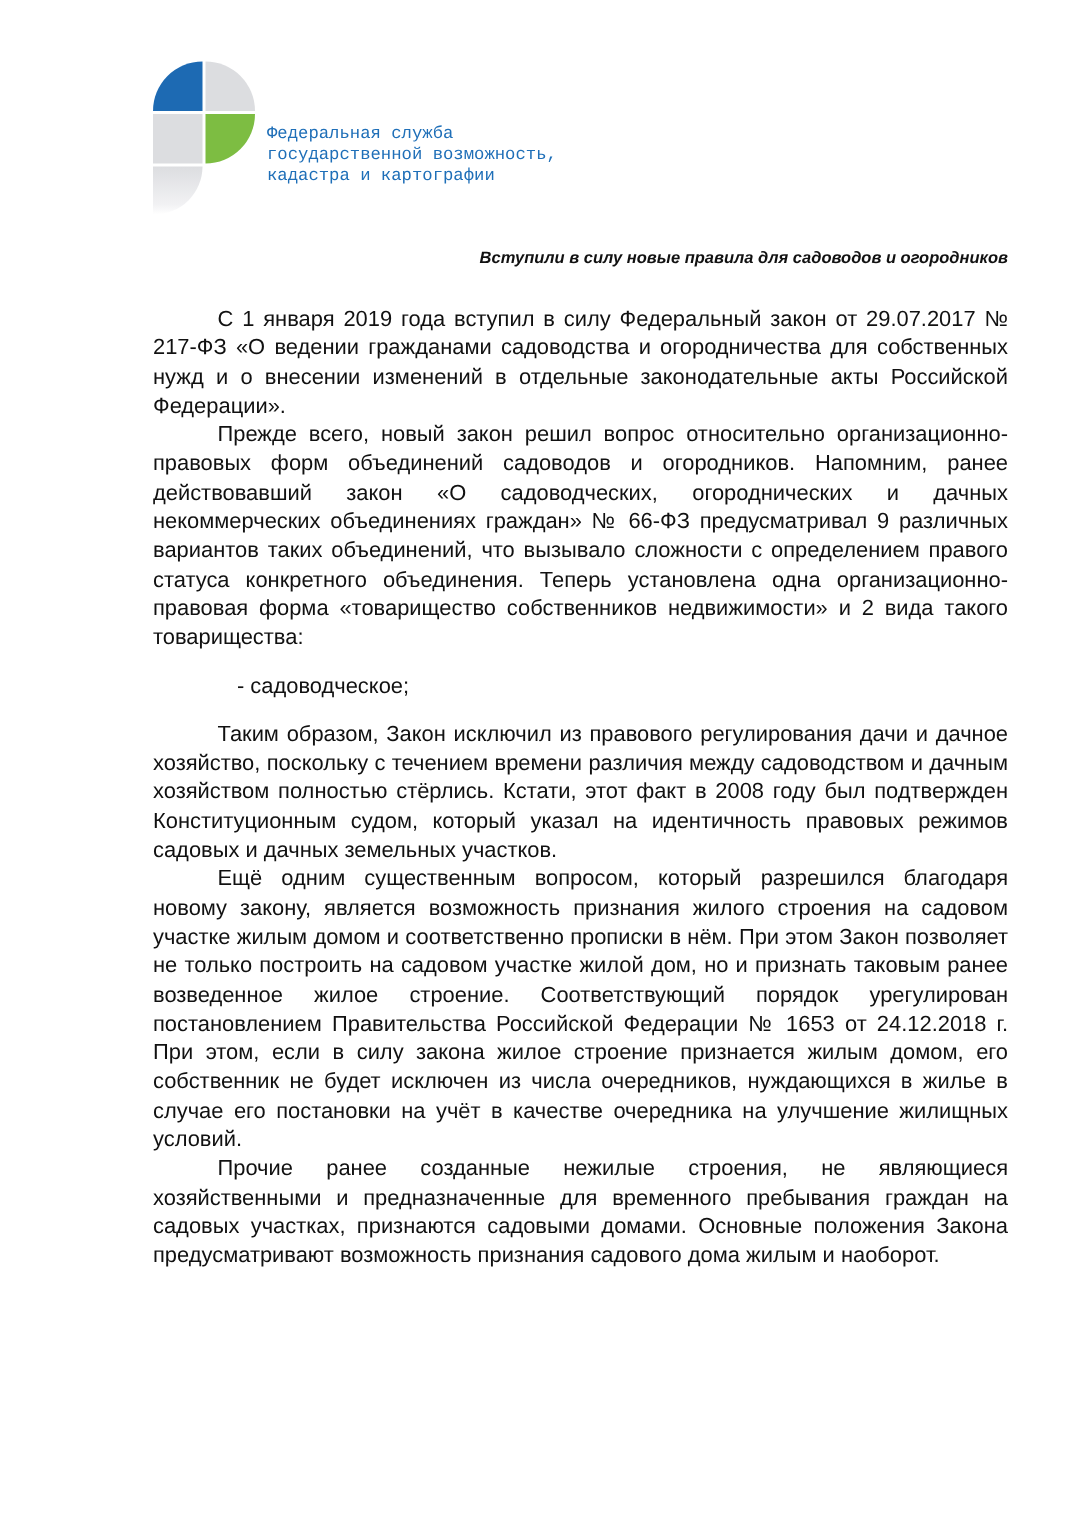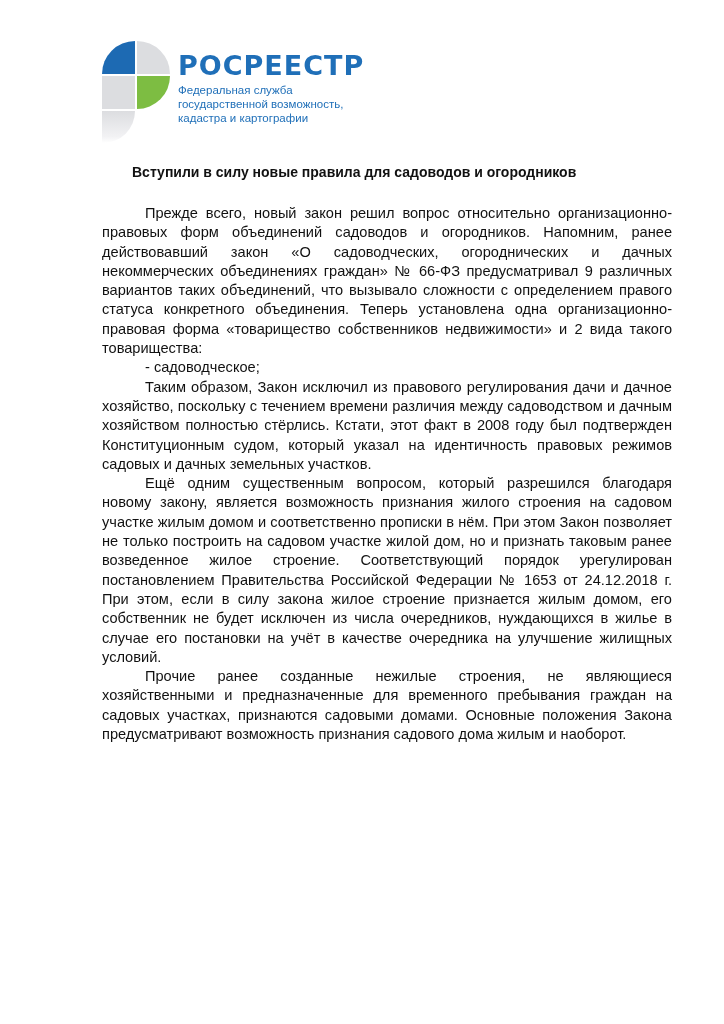--- a/index.html
+++ b/index.html
@@ -11,51 +11,51 @@
   .q { position: absolute; width: 33px; height: 33px; }
   .q1 { left: 0; top: 0; background: #1d6ab3; border-top-left-radius: 33px; }
   .q2 { left: 35px; top: 0; background: #dcdde0; border-top-right-radius: 33px; }
   .q3 { left: 0; top: 35px; background: #dcdde0; }
   .q4 { left: 35px; top: 35px; background: #7dbd42; border-bottom-right-radius: 33px; }
   .q5 { left: 0; top: 70px; height: 32px; background: linear-gradient(#dcdde0, #f2f2f4 80%, #ffffff);
         border-bottom-right-radius: 33px; }
 
   .brand { position: absolute; left: 76px; top: 10px; font-family: "DejaVu Sans", sans-serif;
            font-weight: bold; font-size: 27px; letter-spacing: 1px; color: #1f6fb8; line-height: 30px; }
-  .sub { position: absolute; left: 76px; top: 42px; font-family: Liberation Sans, sans-serif;
+  .sub { position: absolute; left: 76px; top: 42px; font-family: Liberation Mono, monospace;
          font-size: 11.5px; line-height: 14px; color: #1f6fb8; }
   .sub div { white-space: nowrap; }
 
-  .title { position: absolute; left: 102px; top: 163px; width: 570px; text-align: left;
-           font-weight: bold; font-size: 14px; line-height: 18px; color: #111; padding-left: 30px; box-sizing: border-box; }
+  .title { position: absolute; left: 102px; top: 163px; width: 570px; text-align: right;
+           font-weight: bold; font-size: 11px; line-height: 18px; color: #111; padding-left: 30px; box-sizing: border-box; font-style: italic; }
 
   .body { position: absolute; left: 102px; top: 204px; width: 570px; font-size: 14.6px; line-height: 19.3px; }
   .p { text-align: justify; text-indent: 43px; margin: 0; }
-  .li { margin: 0; padding-left: 43px; }
+  .li { margin: 13px; padding-left: 43px; }
 </style>
 </head>
 <body>
 
 <div class="logo">
   <div class="mark">
     <div class="q q1"></div>
     <div class="q q2"></div>
     <div class="q q3"></div>
     <div class="q q4"></div>
     <div class="q q5"></div>
   </div>
-  <div class="brand">РОСРЕЕСТР</div>
   <div class="sub">
     <div>Федеральная служба</div>
     <div>государственной возможность,</div>
     <div>кадастра и картографии</div>
   </div>
 </div>
 
 <div class="title">Вступили в силу новые правила для садоводов и огородников</div>
 
 <div class="body">
+  <p class="p">С 1 января 2019 года вступил в силу Федеральный закон от 29.07.2017 № 217-ФЗ «О ведении гражданами садоводства и огородничества для собственных нужд и о внесении изменений в отдельные законодательные акты Российской Федерации».</p>
   <p class="p">Прежде всего, новый закон решил вопрос относительно организационно-правовых форм объединений садоводов и огородников. Напомним, ранее действовавший закон «О садоводческих, огороднических и дачных некоммерческих объединениях граждан» № 66-ФЗ предусматривал 9 различных вариантов таких объединений, что вызывало сложности с определением правого статуса конкретного объединения. Теперь установлена одна организационно-правовая форма «товарищество собственников недвижимости» и 2 вида такого товарищества:</p>
   <p class="li">- садоводческое;</p>
   <p class="p">Таким образом, Закон исключил из правового регулирования дачи и дачное хозяйство, поскольку с течением времени различия между садоводством и дачным хозяйством полностью стёрлись. Кстати, этот факт в 2008 году был подтвержден Конституционным судом, который указал на идентичность правовых режимов садовых и дачных земельных участков.</p>
   <p class="p">Ещё одним существенным вопросом, который разрешился благодаря новому закону, является возможность признания жилого строения на садовом участке жилым домом и соответственно прописки в нём. При этом Закон позволяет не только построить на садовом участке жилой дом, но и признать таковым ранее возведенное жилое строение.  Соответствующий порядок урегулирован постановлением Правительства Российской Федерации № 1653 от 24.12.2018 г. При этом, если в силу закона жилое строение признается жилым домом, его собственник не будет исключен из числа очередников, нуждающихся в жилье в случае его постановки на учёт в качестве очередника на улучшение жилищных условий.</p>
   <p class="p">Прочие ранее созданные нежилые строения, не являющиеся хозяйственными и предназначенные для временного пребывания граждан на садовых участках, признаются садовыми домами. Основные положения Закона предусматривают возможность признания садового дома жилым и наоборот.</p>
 </div>
 
 </body></html>

